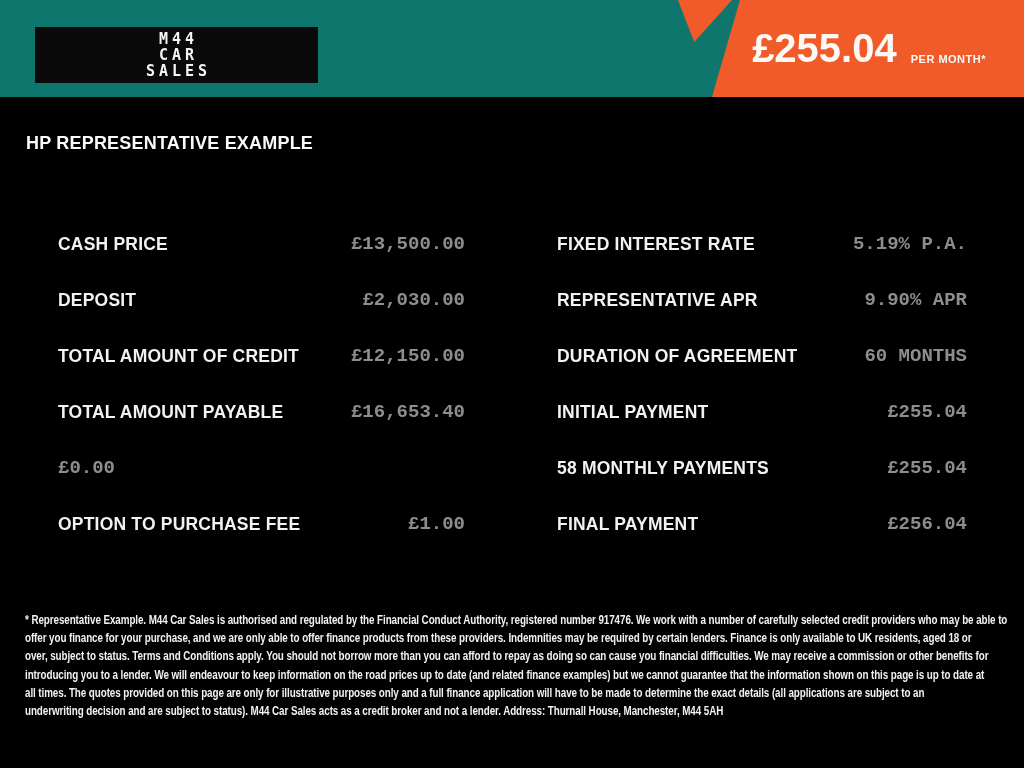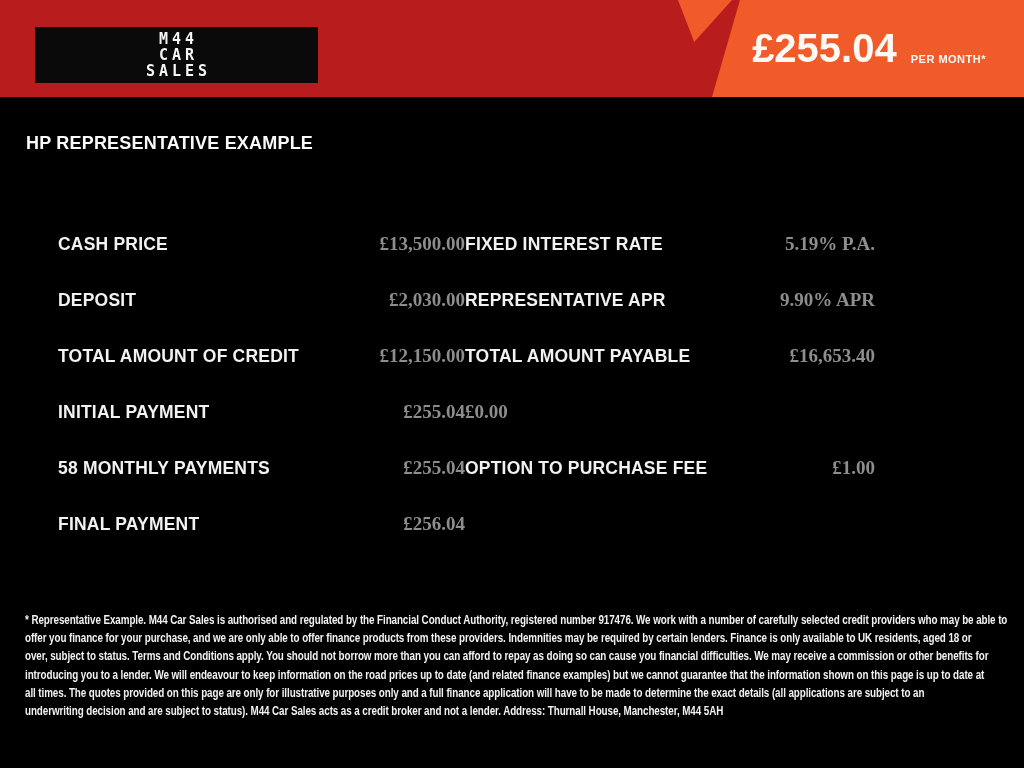--- a/index.html
+++ b/index.html
@@ -9,21 +9,21 @@
     background:#000;
     font-family:"Liberation Sans", sans-serif;
     overflow:hidden;
     position:relative;
   }
 
   
   .header {
     position:absolute; top:0; left:0;
     width:1024px; height:97px;
-    background:#b91c1c;
+    background:#0f766e;
   }
   .logo-box {
     position:absolute; left:35px; top:27px;
     width:283px; height:56px;
     background:#0a0a0a;
     display:flex; flex-direction:column;
     align-items:center; justify-content:center;
     color:#f5f5f5;
   }
   .logo-line {
@@ -62,32 +62,33 @@
     color:#fafafa; font-size:18px; font-weight:700;
     letter-spacing:.2px;
   }
 
   
   .finance-grid {
     position:absolute; left:58px; top:216px;
     width:909px;
     display:grid;
     grid-template-columns:407px 410px;
+    column-gap:92px;
   }
   .finance-row {
     height:56px;
     display:flex; align-items:center; justify-content:space-between;
   }
   .finance-label {
     color:#f2f2f2; font-size:17.5px; font-weight:700;
     letter-spacing:.2px; white-space:nowrap;
   }
   .finance-value {
     color:#8d8d8d;
-    font-family:Liberation Serif, serif;
+    font-family:Liberation Mono, monospace;
     font-size:19px; font-weight:700;
     white-space:nowrap; text-align:right;
   }
 
   
   .disclaimer {
     position:absolute; left:25px; top:611px; width:998px;
   }
   .disc-line {
     color:#f2f2f2; font-size:12px; font-weight:700;
@@ -133,20 +134,24 @@
   </div>
   <div class="finance-row">
     <span class="finance-label">REPRESENTATIVE APR</span>
     <span class="finance-value">9.90% APR</span>
   </div>
 
   <div class="finance-row">
     <span class="finance-label">TOTAL AMOUNT OF CREDIT</span>
     <span class="finance-value">£12,150.00</span>
   </div>
+  <div class="finance-row">
+    <span class="finance-label">DURATION OF AGREEMENT</span>
+    <span class="finance-value">60 MONTHS</span>
+  </div>
 
   <div class="finance-row">
     <span class="finance-label">TOTAL AMOUNT PAYABLE</span>
     <span class="finance-value">£16,653.40</span>
   </div>
   <div class="finance-row">
     <span class="finance-label">INITIAL PAYMENT</span>
     <span class="finance-value">£255.04</span>
   </div>
 

